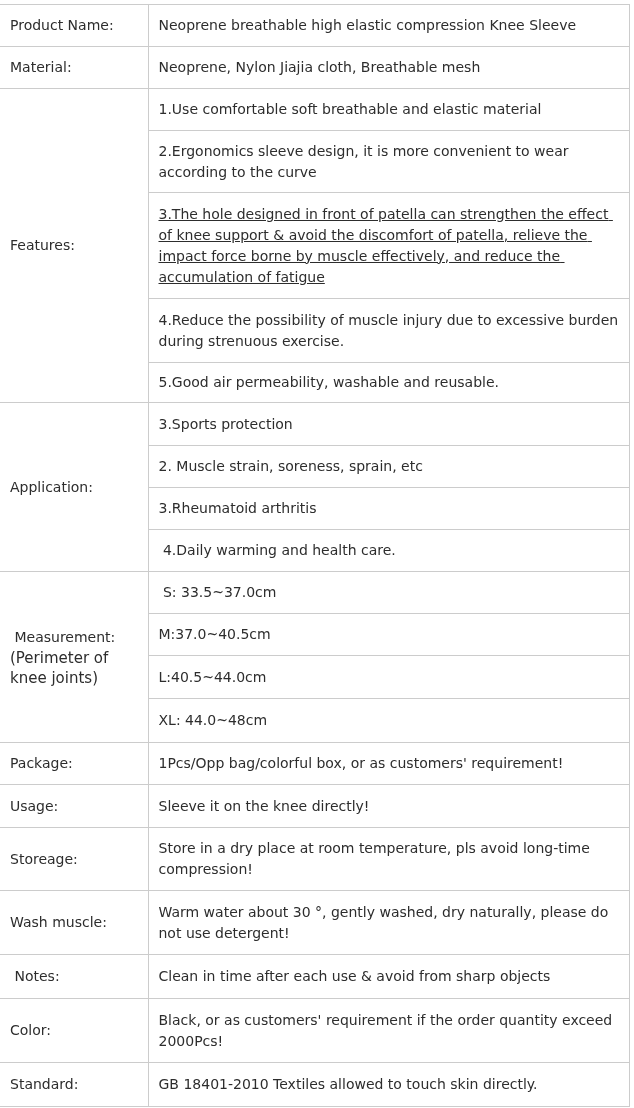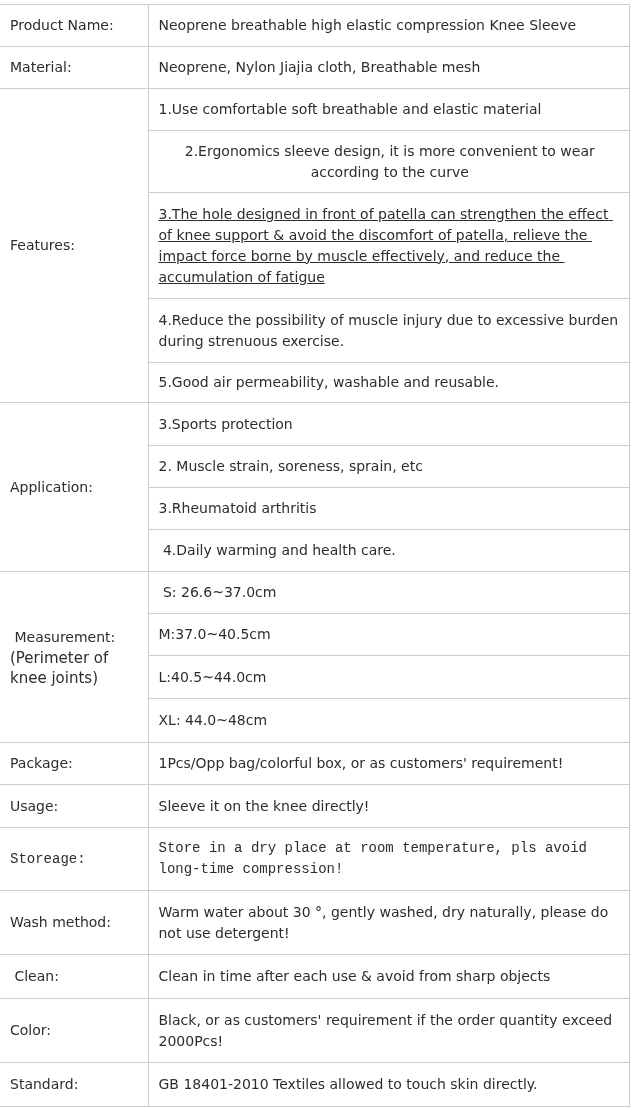--- a/index.html
+++ b/index.html
@@ -22,22 +22,22 @@
   table.spec td:first-child { border-left: none; }
   td.lbl { padding-left: 8px; padding-right: 12px; }
   .t { white-space: pre-wrap; }
   .lbl-sub { font-size: 15px; line-height: 20px; white-space: pre-wrap; }
   .lbl-main { white-space: pre-wrap; }
   
   tr.h40 { height: 40px; }
   tr.h42 { height: 42px; }
   tr.h43 { height: 43px; }
   tr.h44 { height: 44px; margin-left: 30px; }
-  tr.h62 { height: 62px; text-align: center; }
-  tr.h63 { height: 63px; font-family: Liberation Mono, monospace; }
+  tr.h62 { height: 62px; }
+  tr.h63 { height: 63px; }
   tr.h64 { height: 64px; }
   tr.h106 { height: 106px; text-decoration: underline; }
 </style>
 </head>
 <body>
 
 <div class="table-wrap">
   <table class="spec">
     <colgroup>
       <col style="width:148px">
@@ -84,21 +84,21 @@
       </tr>
       <tr class="h42">
         <td><span class="t"> 4.Daily warming and health care.</span></td>
       </tr>
 
       <tr class="h42">
         <td class="lbl" rowspan="4">
           <div class="lbl-main"> Measurement:</div>
           <div class="lbl-sub">(Perimeter of knee joints)</div>
         </td>
-        <td><span class="t"> S: 26.6~37.0cm</span></td>
+        <td><span class="t"> S: 33.5~37.0cm</span></td>
       </tr>
       <tr class="h42">
         <td><span class="t">M:37.0~40.5cm</span></td>
       </tr>
       <tr class="h43">
         <td><span class="t">L:40.5~44.0cm</span></td>
       </tr>
       <tr class="h44">
         <td><span class="t">XL: 44.0~48cm</span></td>
       </tr>
@@ -112,26 +112,26 @@
         <td class="lbl"><span class="t">Usage:</span></td>
         <td><span class="t">Sleeve it on the knee directly!</span></td>
       </tr>
 
       <tr class="h63">
         <td class="lbl"><span class="t">Storeage:</span></td>
         <td><span class="t">Store in a dry place at room temperature, pls avoid long-time compression!</span></td>
       </tr>
 
       <tr class="h64">
-        <td class="lbl"><span class="t">Wash method:</span></td>
+        <td class="lbl"><span class="t">Wash muscle:</span></td>
         <td><span class="t">Warm water about 30 °, gently washed, dry naturally, please do not use detergent!</span></td>
       </tr>
 
       <tr class="h44">
-        <td class="lbl"><span class="t"> Clean:</span></td>
+        <td class="lbl"><span class="t"> Notes:</span></td>
         <td><span class="t">Clean in time after each use &amp; avoid from sharp objects</span></td>
       </tr>
 
       <tr class="h64">
         <td class="lbl"><span class="t">Color:</span></td>
         <td><span class="t">Black, or as customers' requirement if the order quantity exceed 2000Pcs!</span></td>
       </tr>
 
       <tr class="h44">
         <td class="lbl"><span class="t">Standard:</span></td>

